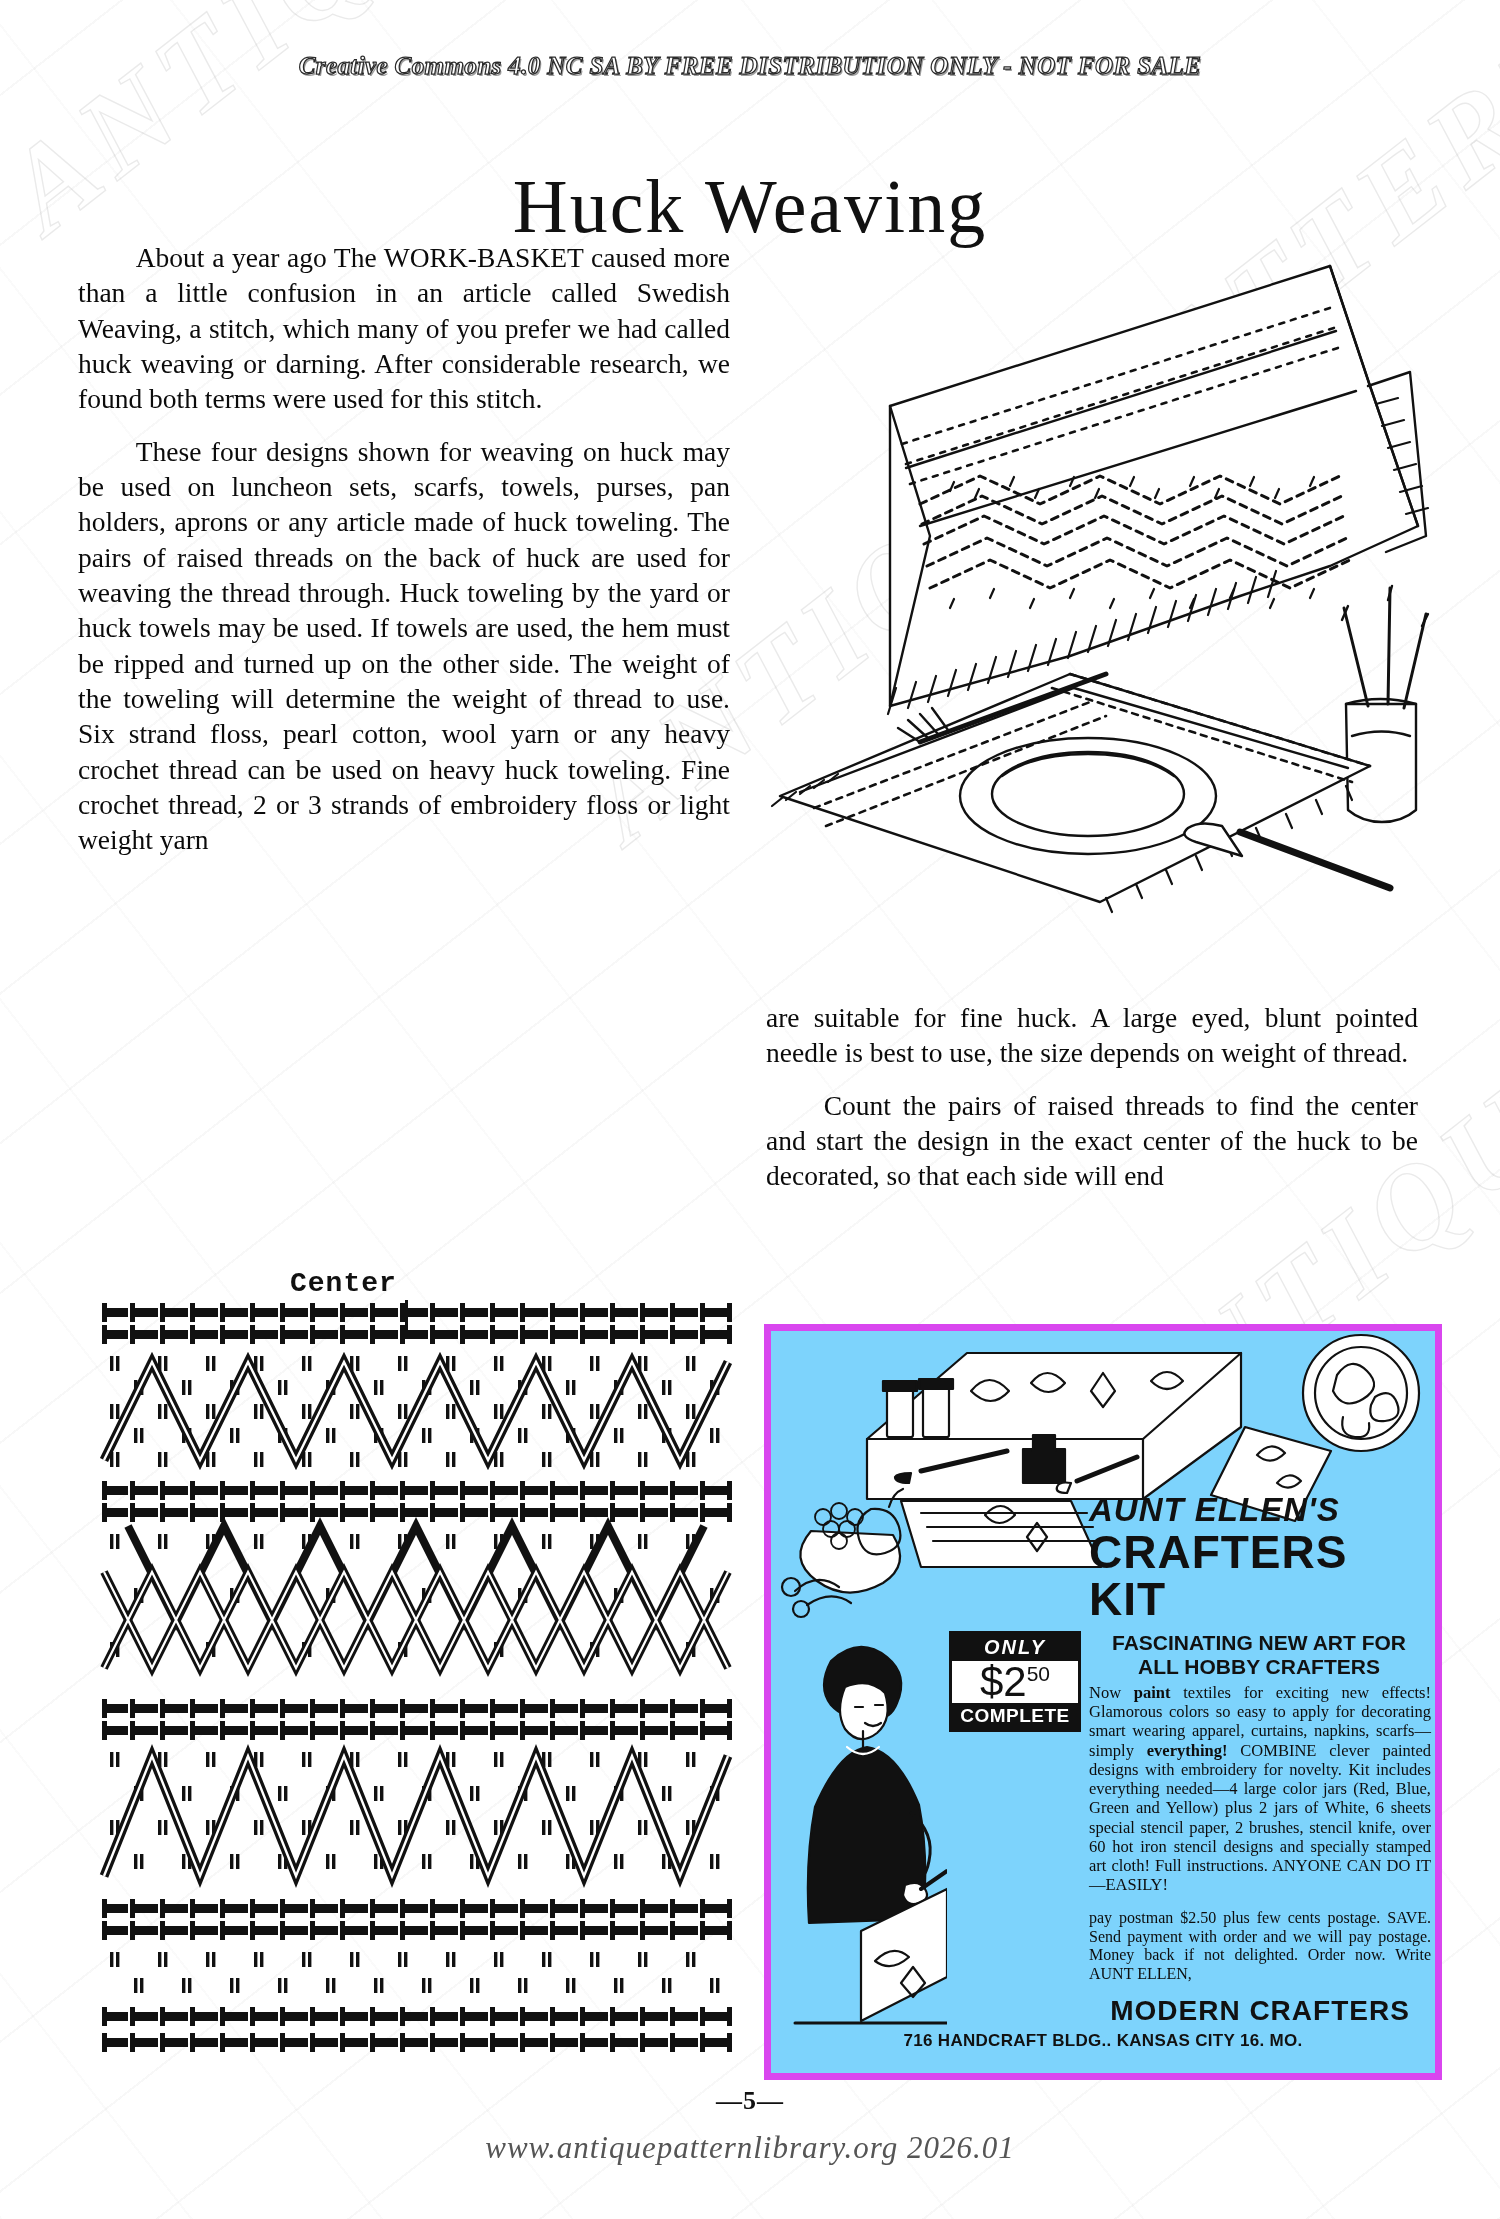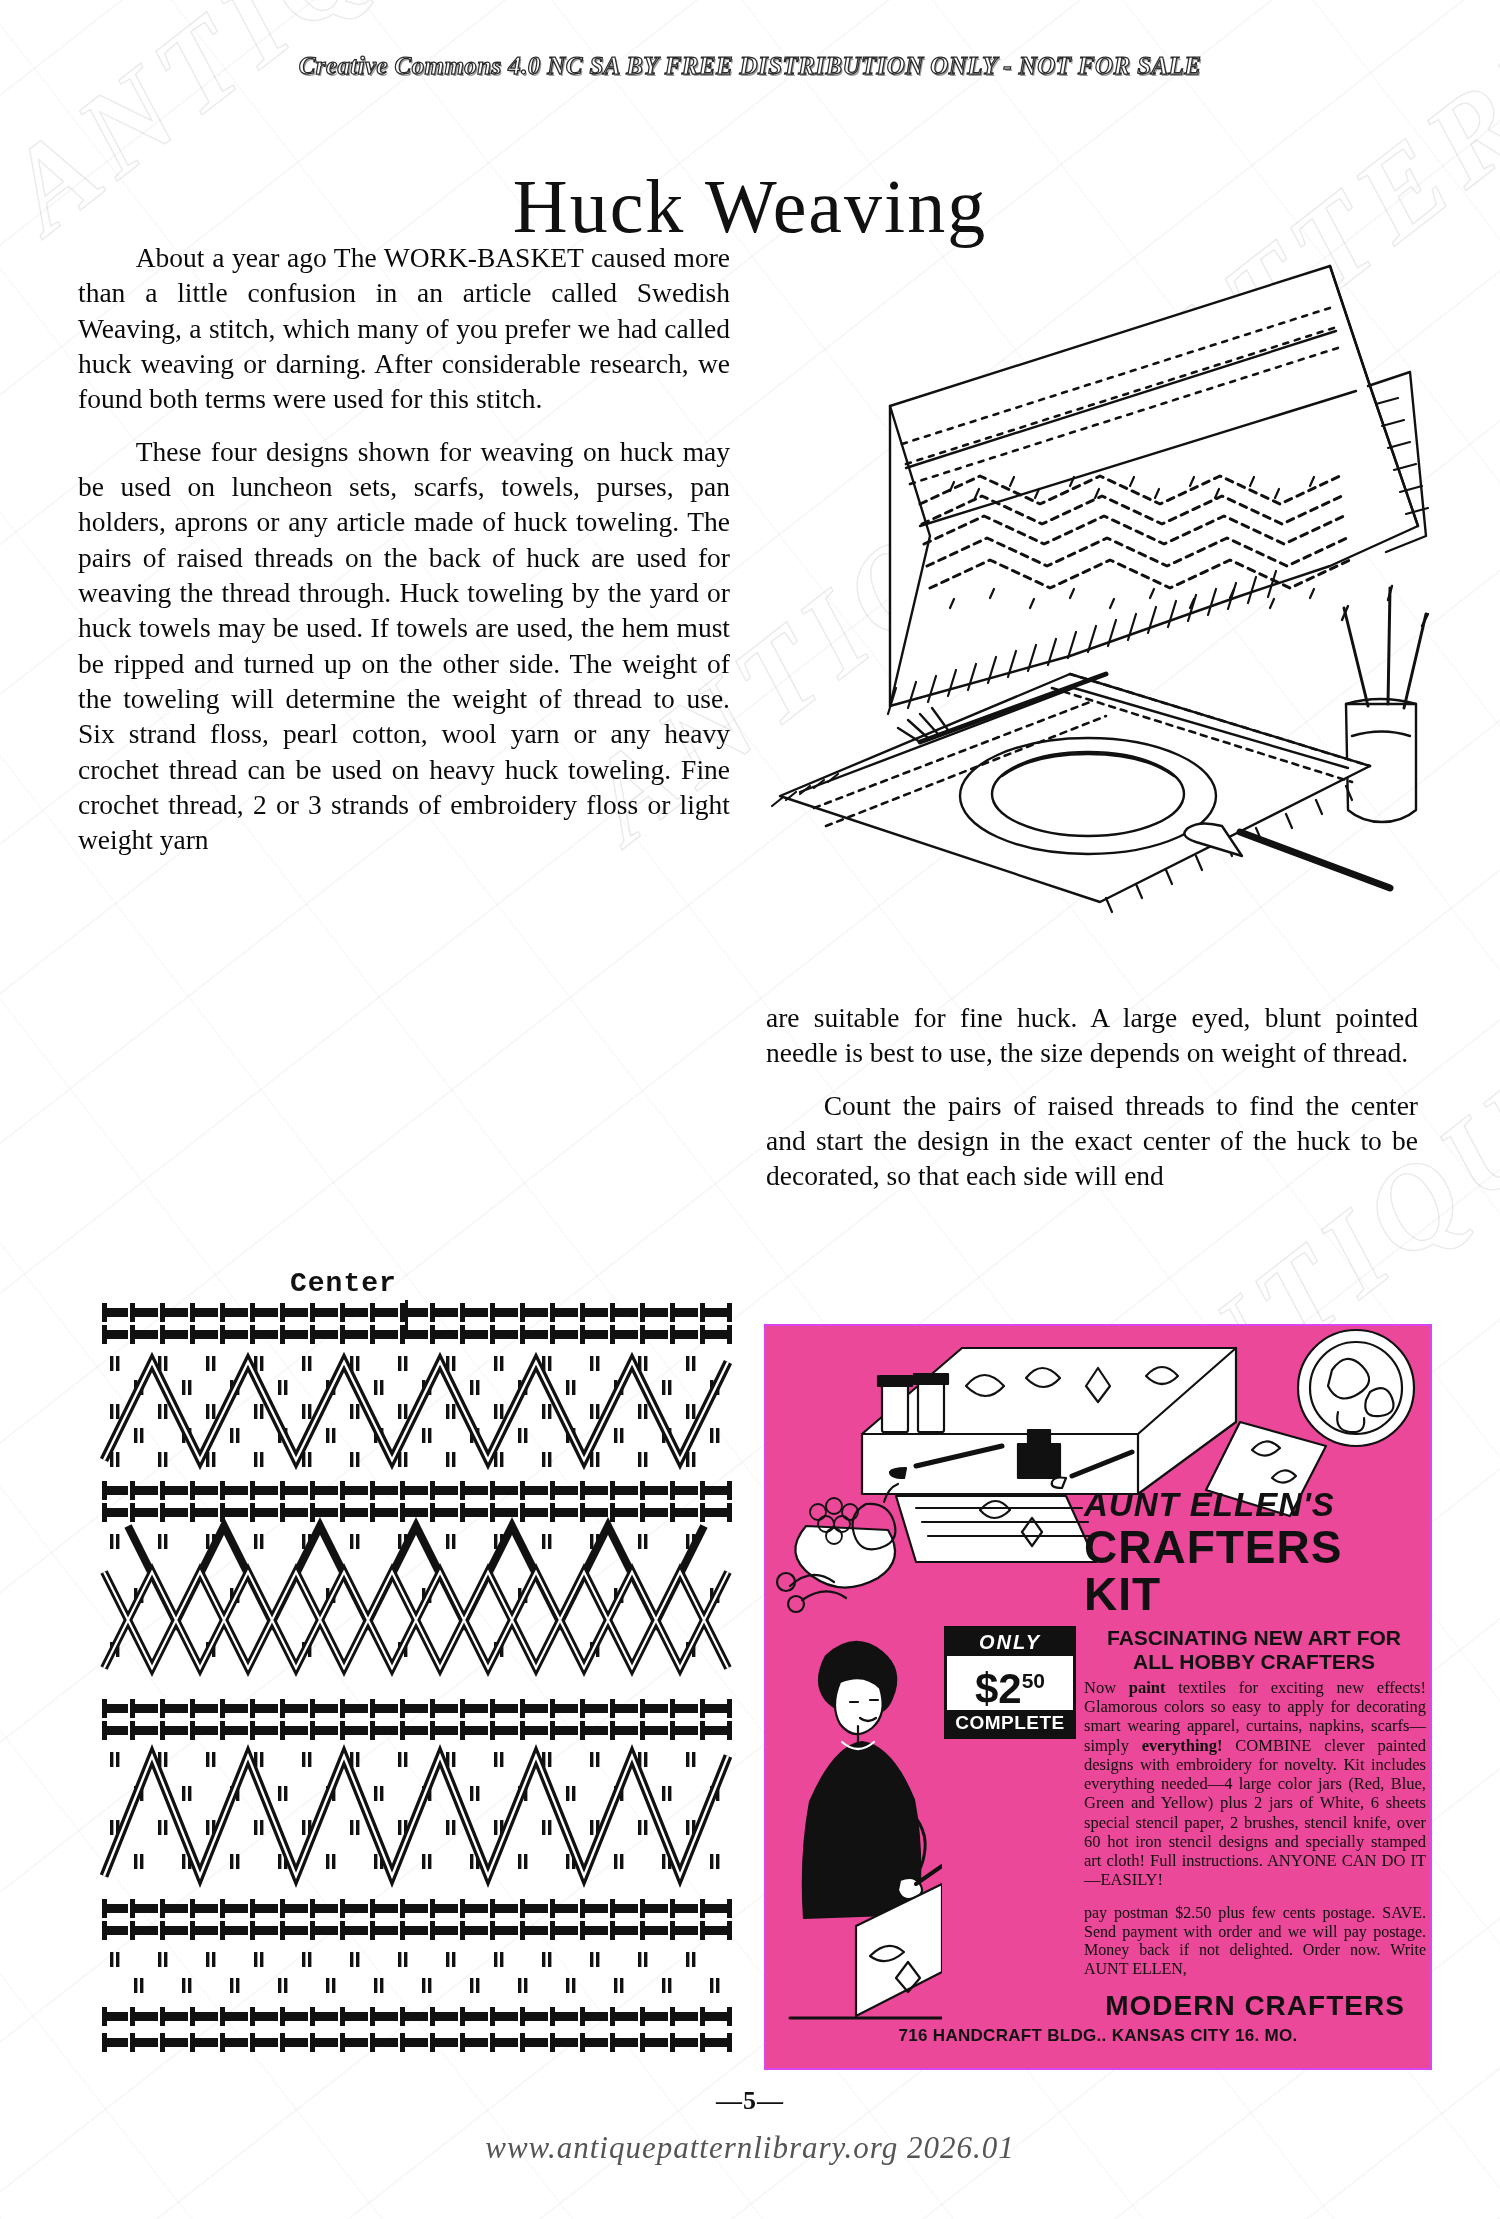--- a/index.html
+++ b/index.html
@@ -55,38 +55,38 @@
   .chart svg{width:100%;height:100%;display:block;}
   .center-label{
     position:absolute;left:290px;top:1268px;
     font-family:"Liberation Mono",monospace;font-size:28px;font-weight:700;letter-spacing:1px;color:#111;
   }
   .center-tick{position:absolute;left:405px;top:1300px;width:3px;height:34px;background:#111;}
 
   
   .ad{
     position:absolute;left:764px;top:1324px;width:664px;height:742px;
-    border:2px solid #d946ef;background:#ec4899;overflow:hidden;
+    border:7px solid #d946ef;background:#7dd3fc;overflow:hidden;
   }
   .ad-art{position:absolute;left:0;top:0;width:664px;height:300px;}
   .ad-art svg{width:100%;height:100%;display:block;}
   .ad-head{position:absolute;left:318px;top:160px;width:340px;text-align:left;}
   .ad-head .l1{font-family:"Liberation Sans",sans-serif;font-weight:700;font-style:italic;font-size:33px;letter-spacing:1px;color:#111;}
   .ad-head .l2{font-family:"Liberation Sans",sans-serif;font-weight:700;font-size:46px;letter-spacing:2px;color:#111;line-height:1.02;}
   .ad-head .l3{font-family:"Liberation Sans",sans-serif;font-weight:700;font-size:46px;letter-spacing:1px;color:#111;line-height:1.02;}
   .ad-sub{
     position:absolute;left:318px;top:300px;width:340px;text-align:center;
     font-family:Liberation Sans, sans-serif;font-weight:700;font-size:21px;line-height:1.12;color:#111;
   }
   .price-box{
     position:absolute;left:178px;top:300px;width:126px;
     border:3px solid #111;background:#fff;text-align:center;
   }
   .price-only{background:#111;color:#fff;font-family:"Liberation Sans",sans-serif;font-weight:700;font-style:italic;font-size:20px;letter-spacing:2px;padding:2px 0;}
-  .price-amt{font-family:"Liberation Sans",sans-serif;font-weight:700;font-size:42px;color:#111;line-height:1.0;padding-top:12px;position:relative;}
+  .price-amt{font-family:"Liberation Sans",sans-serif;font-weight:400;font-size:42px;color:#111;line-height:1.0;padding-top:0;position:relative;}
   .price-amt sup{font-size:21px;vertical-align:super;}
   .price-complete{background:#111;color:#fff;font-family:"Liberation Sans",sans-serif;font-weight:700;font-size:19px;letter-spacing:.5px;padding:2px 0;}
   .ad-body{
     position:absolute;left:318px;top:352px;width:342px;
     font-family:"Liberation Serif",serif;font-size:16.5px;line-height:1.165;color:#0d0d0d;text-align:justify;
   }
   .ad-body b{font-weight:700;}
   .ad-send{
     position:absolute;left:318px;top:540px;width:342px;
     font-family:"Liberation Sans",sans-serif;font-weight:700;font-size:25px;color:#111;letter-spacing:.2px;

